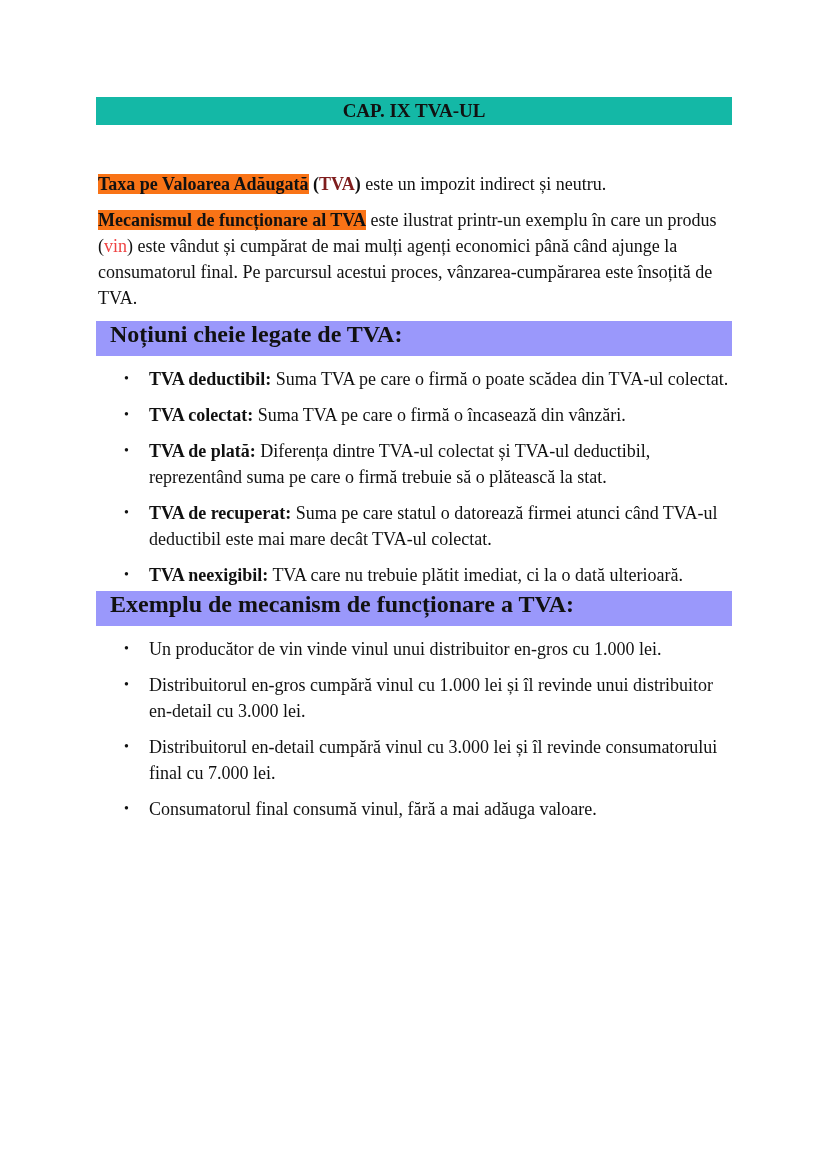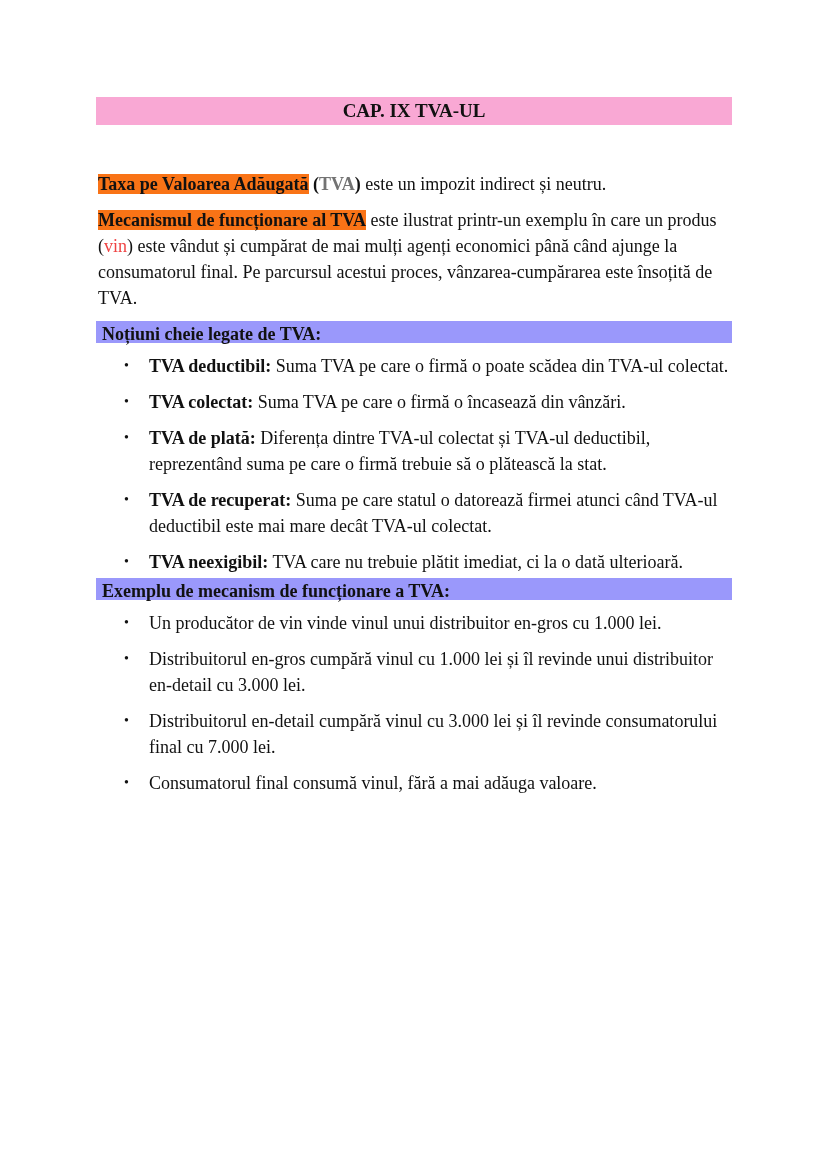--- a/index.html
+++ b/index.html
@@ -15,21 +15,21 @@
       color: #111111;
       overflow: hidden;
     }
     .page {
       position: absolute;
       left: 96px;
       top: 97px;
       width: 636px;
     }
     .chapter-bar {
-      background: #f9a8d4;
+      background: #14b8a6;
       height: 28px;
       line-height: 28px;
       text-align: center;
       font-weight: bold;
       font-size: 19px;
       margin: 0;
     }
     .para {
       font-size: 18px;
       line-height: 26px;
@@ -39,33 +39,33 @@
     .p2 { margin-top: 10px; }
     .hl {
       background: #f97316;
       font-weight: bold;
       text-align: center;
     }
     .acr {
       font-weight: bold;
     }
     .magenta-bold {
-      color: #737373;
+      color: #7f1d1d;
       font-weight: bold;
     }
     .pink {
       color: #ef4444;
     }
     .section-bar {
       background: #9a98fb;
-      height: 22px;
+      height: 35px;
       line-height: 26px;
       font-weight: bold;
-      font-size: 18px;
-      padding-left: 6px;
+      font-size: 24px;
+      padding-left: 14px;
       margin: 0;
     }
     .sb1 { margin-top: 10px; }
     .sb2 { margin-top: 3px; }
     ul.bullets {
       list-style: none;
       margin: 0;
       padding: 0;
     }
     ul.bullets li {

